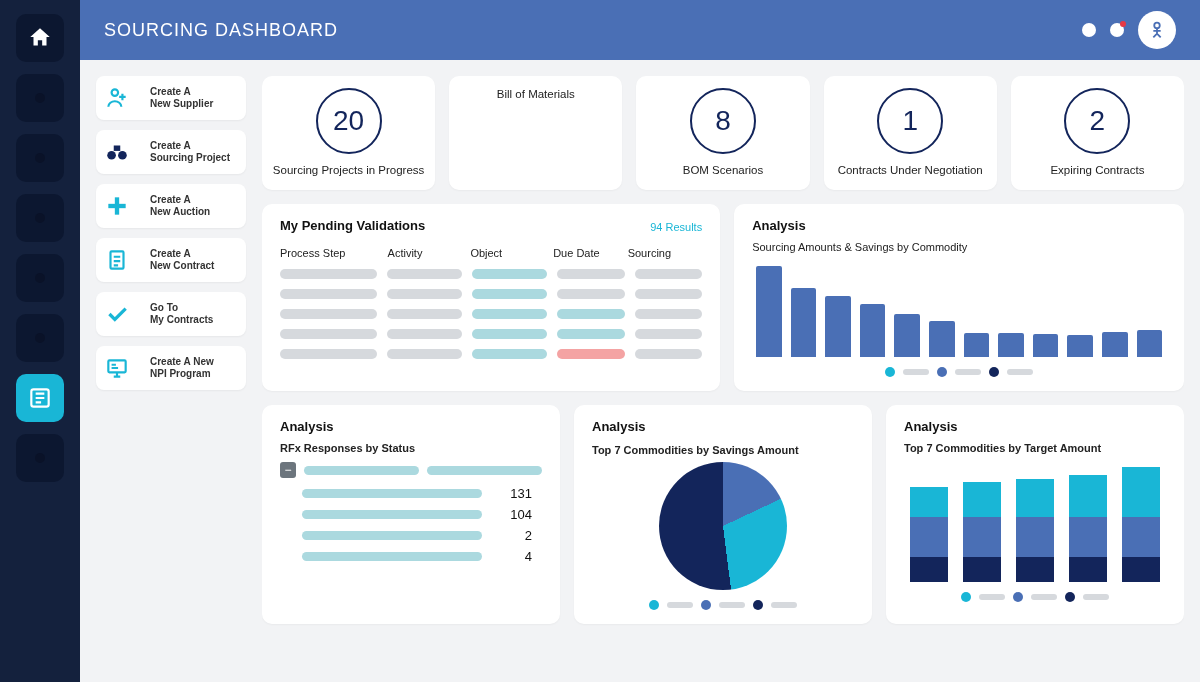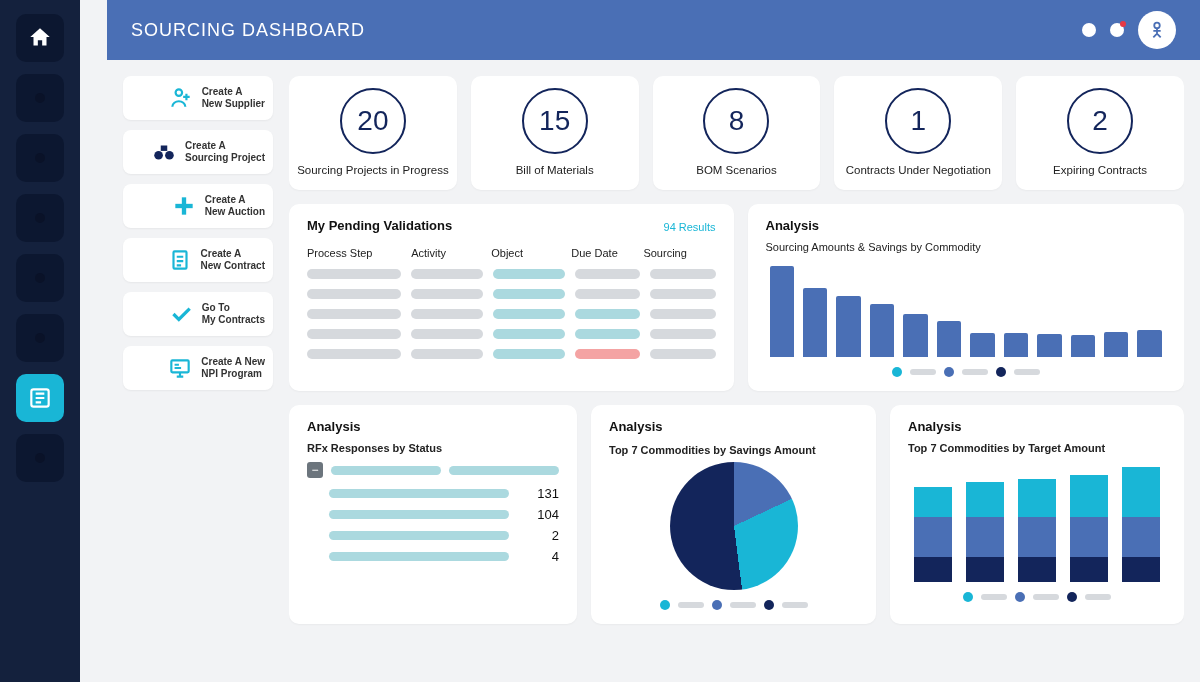--- a/index.html
+++ b/index.html
@@ -7,37 +7,37 @@
 .app { display: flex; width: 100%; height: 100%; }
 
 
 .nav-rail { width: 80px; background: #14213d; display: flex; flex-direction: column; align-items: center; padding-top: 14px; gap: 12px; }
 .nav-item { width: 48px; height: 48px; border-radius: 10px; background: #0c1730; display: flex; align-items: center; justify-content: center; cursor: pointer; }
 .nav-item.active { background: #19b6d6; }
 .nav-item svg { width: 26px; height: 26px; }
 .nav-dot { width: 10px; height: 10px; border-radius: 50%; background: #0a1228; }
 
 
-.main { flex: 1; display: flex; flex-direction: column; margin-left: 27px; }
+.main { flex: 1; display: flex; flex-direction: column; }
 
 
 .header { height: 60px; background: #4a6fb5; display: flex; align-items: center; padding: 0 24px; color: #fff; }
 .header-title { font-size: 18px; letter-spacing: 1px; font-weight: 400; }
 .header-spacer { flex: 1; }
 .header-dot { width: 14px; height: 14px; border-radius: 50%; background: #fff; margin-left: 14px; position: relative; }
 .header-dot.notif::after { content: ""; position: absolute; top: -2px; right: -2px; width: 6px; height: 6px; background: #e63946; border-radius: 50%; }
 .avatar { width: 38px; height: 38px; border-radius: 50%; background: #fff; margin-left: 14px; display: flex; align-items: center; justify-content: center; }
 .avatar svg { width: 22px; height: 22px; }
 
 
 .content { flex: 1; display: flex; padding: 16px; gap: 16px; overflow: hidden; }
 
 
 .actions { width: 150px; display: flex; flex-direction: column; gap: 10px; }
-.action-btn { background: #fff; border-radius: 8px; padding: 9px 8px; display: flex; align-items: center; gap: 8px; cursor: pointer; box-shadow: 0 1px 2px rgba(0,0,0,0.05); justify-content: flex-end; }
+.action-btn { background: #fff; border-radius: 8px; padding: 9px 8px; display: flex; align-items: center; gap: 20px; cursor: pointer; box-shadow: 0 1px 2px rgba(0,0,0,0.05); }
 .action-icon { width: 26px; height: 26px; flex-shrink: 0; display: flex; align-items: center; justify-content: center; }
 .action-label { font-size: 10px; line-height: 1.25; color: #333; font-weight: 600; }
 
 
 .dash { flex: 1; display: flex; flex-direction: column; gap: 14px; overflow: hidden; }
 
 
 .kpi-row { display: flex; gap: 14px; }
 .kpi { flex: 1; background: #fff; border-radius: 10px; padding: 12px 8px 14px; display: flex; flex-direction: column; align-items: center; gap: 10px; box-shadow: 0 1px 2px rgba(0,0,0,0.04); }
 .kpi-circle { width: 66px; height: 66px; border: 2px solid #13255b; border-radius: 50%; display: flex; align-items: center; justify-content: center; font-size: 28px; color: #13255b; font-weight: 400; }
@@ -205,21 +205,20 @@
       </div>
 
       <div class="dash">
 
         <div class="kpi-row">
           <div class="kpi">
             <div class="kpi-circle">20</div>
             <div class="kpi-label">Sourcing Projects in Progress</div>
           </div>
           <div class="kpi">
-            <div class="kpi-circle">15</div>
             <div class="kpi-label">Bill of Materials</div>
           </div>
           <div class="kpi">
             <div class="kpi-circle">8</div>
             <div class="kpi-label">BOM Scenarios</div>
           </div>
           <div class="kpi">
             <div class="kpi-circle">1</div>
             <div class="kpi-label">Contracts Under Negotiation</div>
           </div>

